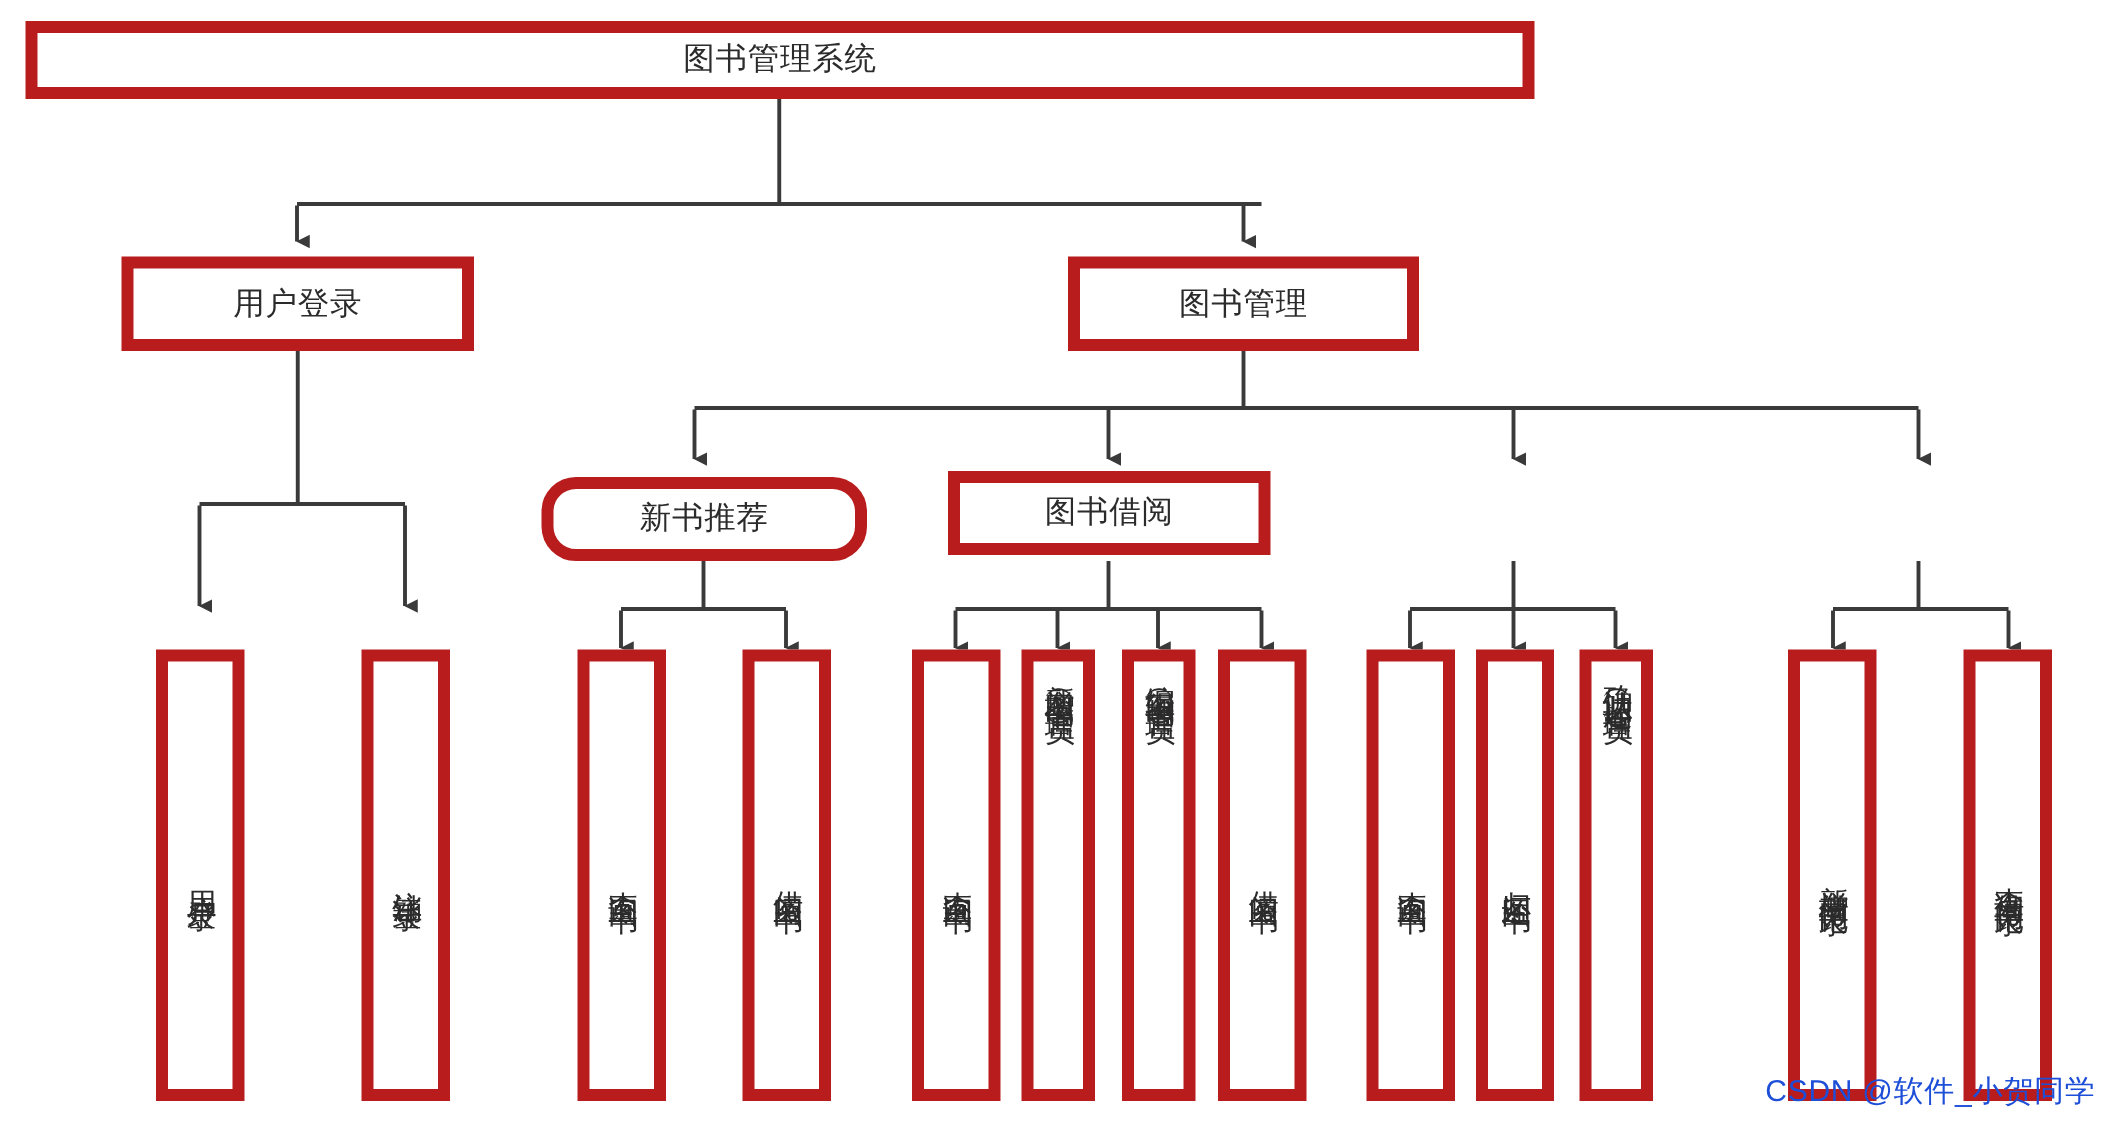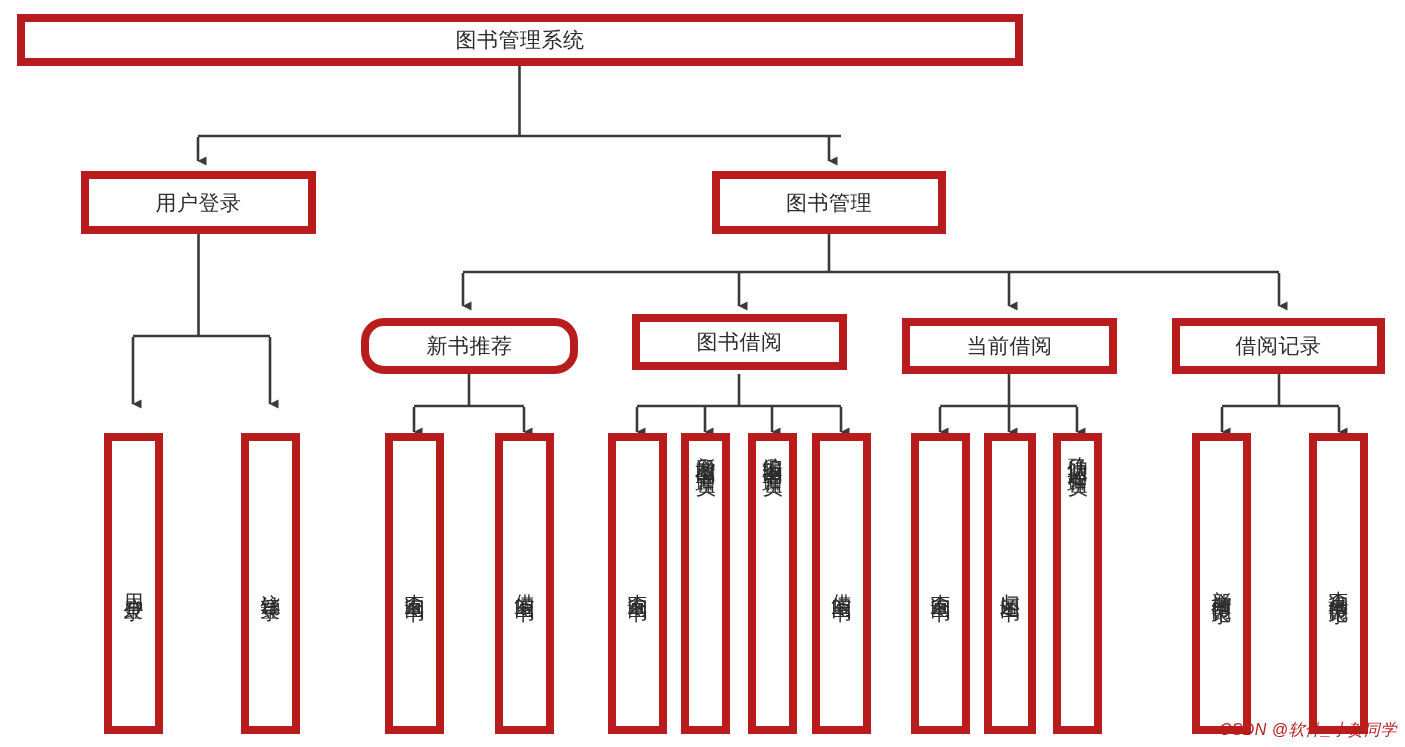--- a/index.html
+++ b/index.html
@@ -54,25 +54,24 @@
     justify-content: center;
     padding-top: 0px;
   }
   .leaf-box.center-v {
     align-items: center;
   }
   .watermark {
     position: absolute;
     right: 8px;
     bottom: 6px;
-    font-size: 16px;
-    color: #b91c1c;
+    font-size: 20px;
+    color: #1d4ed8;
     white-space: nowrap;
     letter-spacing: 0.5px;
-    font-style: italic;
   }
 </style>
 </head>
 <body>
 
 <div id="canvas">
 
   <svg id="diagram-svg" viewBox="0 0 1405 747">
     <defs>
       <marker id="arrowhead" markerWidth="10" markerHeight="10" refX="5" refY="8.5" orient="auto" markerUnits="userSpaceOnUse">
@@ -136,27 +135,21 @@
   </div>
 
   <div class="node-box" style="left:361px; top:318px; width:217px; height:56px;border-radius:23px;">
     <span class="node-label-h">新书推荐</span>
   </div>
 
   <div class="node-box" style="left:632px; top:314px; width:215px; height:56px;">
     <span class="node-label-h">图书借阅</span>
   </div>
 
-  <div class="node-box" style="left:902px; top:318px; width:215px; height:56px;">
-    <span class="node-label-h">当前借阅</span>
-  </div>
-
-  <div class="node-box" style="left:1172px; top:318px; width:213px; height:56px;">
-    <span class="node-label-h">借阅记录</span>
-  </div>
+
 
   <div class="node-box leaf-box center-v" style="left:104px; top:433px; width:59px; height:301px;">
     <span class="node-label-v">用户登录</span>
   </div>
 
   <div class="node-box leaf-box center-v" style="left:241px; top:433px; width:59px; height:301px;">
     <span class="node-label-v">注销登录</span>
   </div>
 
   <div class="node-box leaf-box center-v" style="left:385px; top:433px; width:59px; height:301px;">

